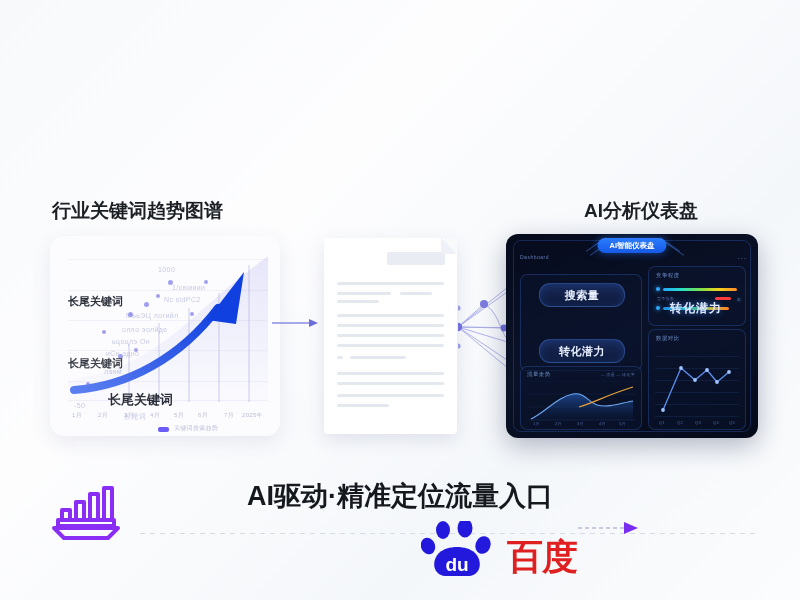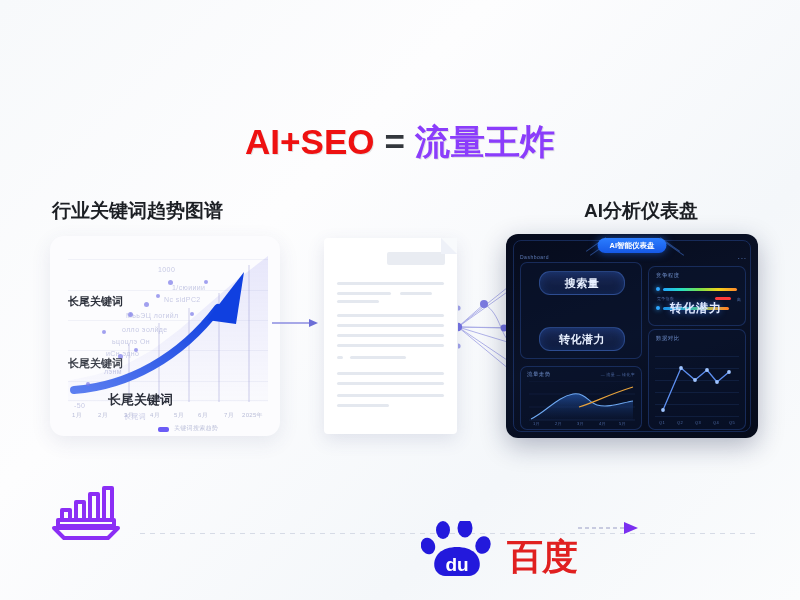--- a/index.html
+++ b/index.html
@@ -103,21 +103,21 @@
   .dash-title{
     position:absolute;left:50%;top:4px;transform:translateX(-50%);
     background:linear-gradient(180deg,#2b7dff,#1659e6);color:#fff;
     font-size:7.5px;font-weight:bold;padding:2.5px 12px;border-radius:9px;white-space:nowrap;
     box-shadow:0 0 8px rgba(40,120,255,.55);
   }
   .dash-sub{position:absolute;left:14px;top:20px;font-size:5px;color:#5e7bb5;letter-spacing:.5px;}
   .deco{position:absolute;background:rgba(80,140,255,.45);}
   .panel{position:absolute;border:1px solid rgba(55,95,185,.35);border-radius:7px;
     background:rgba(10,20,45,.55);}
-  .p-left{left:14px;top:28px;width:120px;height:95px;font-family:Liberation Serif, serif;}
+  .p-left{left:14px;top:40px;width:120px;height:95px;font-family:Liberation Serif, serif;}
   .p-lb{left:14px;top:132px;width:120px;height:62px;}
   .p-rt{left:142px;top:32px;width:96px;height:58px;}
   .p-rb{left:142px;top:95px;width:96px;height:99px;}
   .pill{
     position:absolute;left:18px;width:84px;height:22px;border-radius:11px;
     background:linear-gradient(180deg,rgba(26,44,92,.95),rgba(14,26,58,.95));
     border:1px solid rgba(70,120,215,.45);
     color:#e8f0ff;font-size:11px;font-weight:bold;
     display:flex;align-items:center;justify-content:center;letter-spacing:.5px;
     box-shadow:inset 0 0 8px rgba(40,100,210,.25);
@@ -151,23 +151,20 @@
   .g-wrap span{display:inline-block;}
   .gB{color:#4285f4;} .gR{color:#ea4335;} .gY{color:#fbbc05;} .gG{color:#34a853;}
   .mini-arrow{position:absolute;left:163px;top:2px;width:64px;height:14px;}
 </style>
 </head>
 <body>
 
 <div class="stage">
 
 
-  <div class="headline">
-    <span class="red">AI+SEO</span><span class="eq">=</span><span class="pur">流量王炸</span>
-  </div>
 
   <div class="cap cap-left">行业关键词趋势图谱</div>
   <div class="cap cap-right">AI分析仪表盘</div>
 
   <div class="chart-card">
     <div class="inner">
       <div class="chart-plot">
         <div class="gridline" style="top:6%"></div>
         <div class="gridline" style="top:26%"></div>
         <div class="gridline" style="top:46%"></div>
@@ -355,20 +352,21 @@
         <circle cx="70" cy="26" r="1.9" fill="#9fc4ff"></circle>
       </svg>
       <div class="tiny" style="left:10px;bottom:4px;">Q1</div>
       <div class="tiny" style="left:28px;bottom:4px;">Q2</div>
       <div class="tiny" style="left:46px;bottom:4px;">Q3</div>
       <div class="tiny" style="left:64px;bottom:4px;">Q4</div>
       <div class="tiny" style="left:80px;bottom:4px;">Q5</div>
     </div>
   </div>
 
+  <div class="sub-slogan">AI驱动·精准定位流量入口</div>
   <div class="divider"></div>
 
   <svg class="bar-icon" viewBox="0 0 82 62">
     <g fill="none" stroke="#8b2ef5" stroke-width="4" stroke-linejoin="round" stroke-linecap="round">
       <path d="M18,38 L18,28 L26,28 L26,38"></path>
       <path d="M32,38 L32,20 L40,20 L40,38"></path>
       <path d="M46,38 L46,12 L54,12 L54,38"></path>
       <path d="M60,38 L60,6  L68,6  L68,38"></path>
       <path d="M14,38 L70,38 L70,44 L14,44 Z"></path>
       <path d="M10,46 L74,46 L64,56 L20,56 Z"></path>

